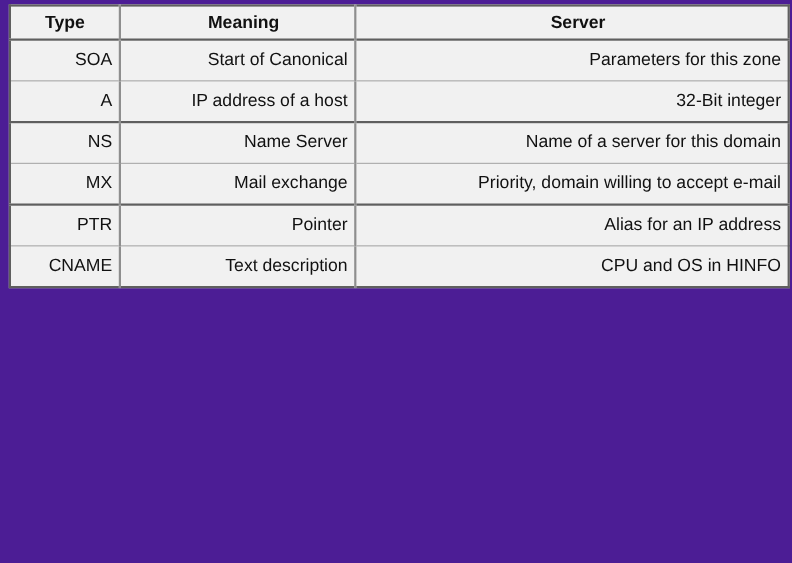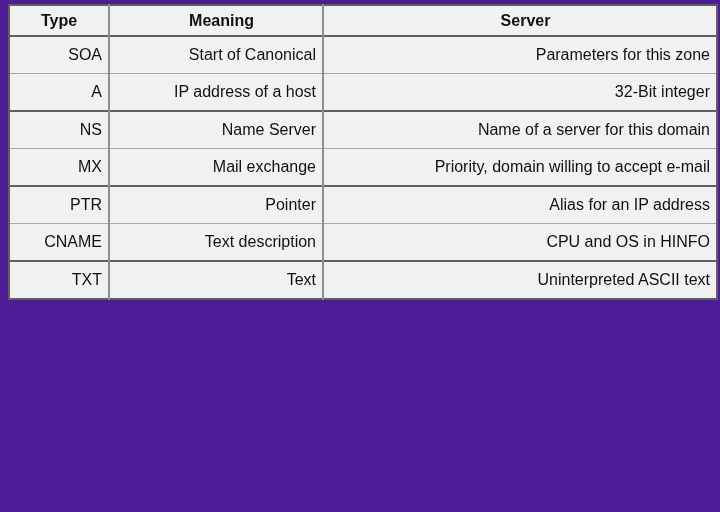--- a/index.html
+++ b/index.html
@@ -108,20 +108,15 @@
         <tr>
           <td>PTR</td>
           <td>Pointer</td>
           <td>Alias for an IP address</td>
         </tr>
         <tr>
           <td>CNAME</td>
           <td>Text description</td>
           <td>CPU and OS in HINFO</td>
         </tr>
-        <tr>
-          <td>TXT</td>
-          <td>Text</td>
-          <td>Uninterpreted ASCII text</td>
-        </tr>
       </tbody>
   </table>
 </div>
 
 </body></html>

